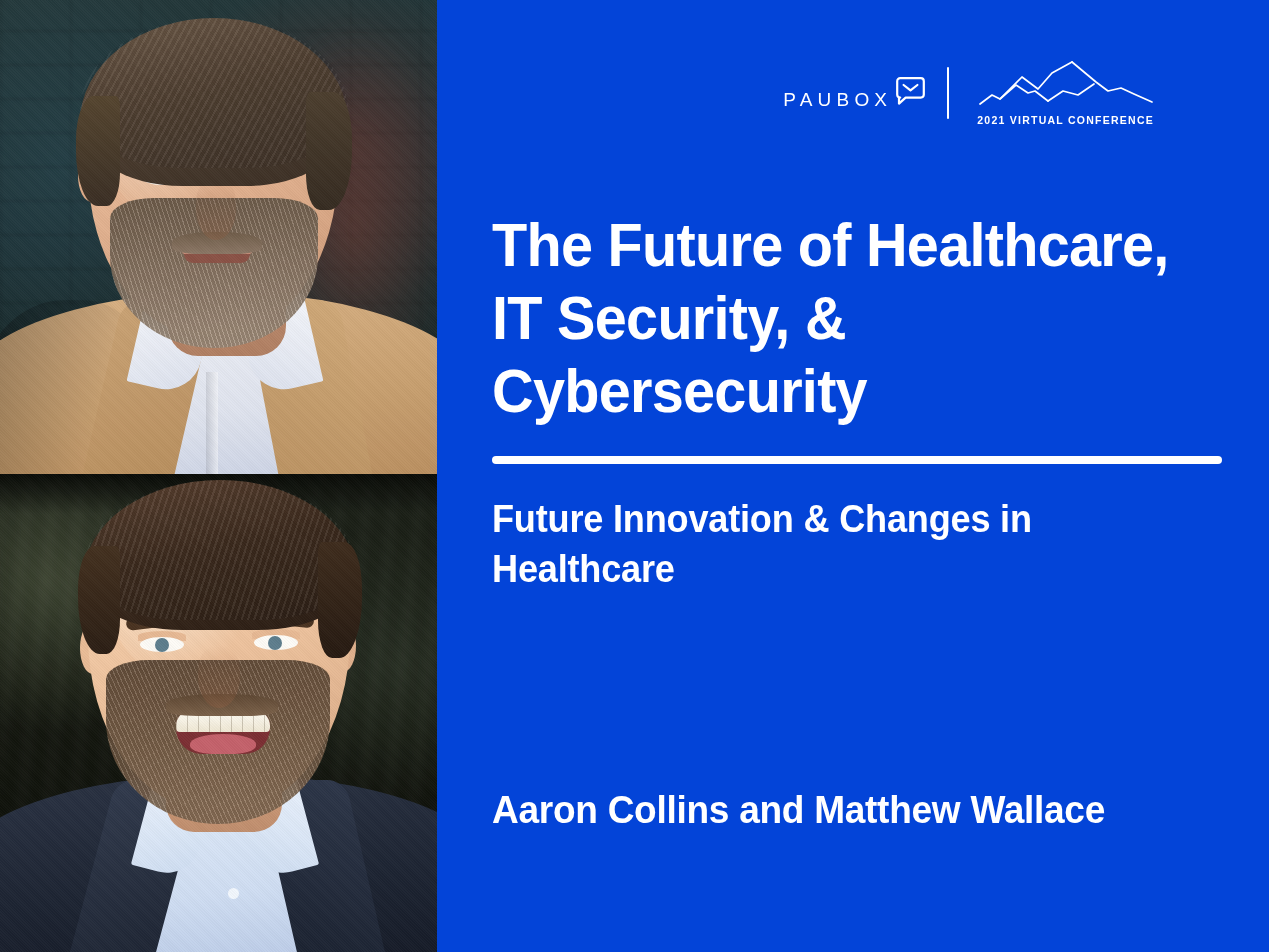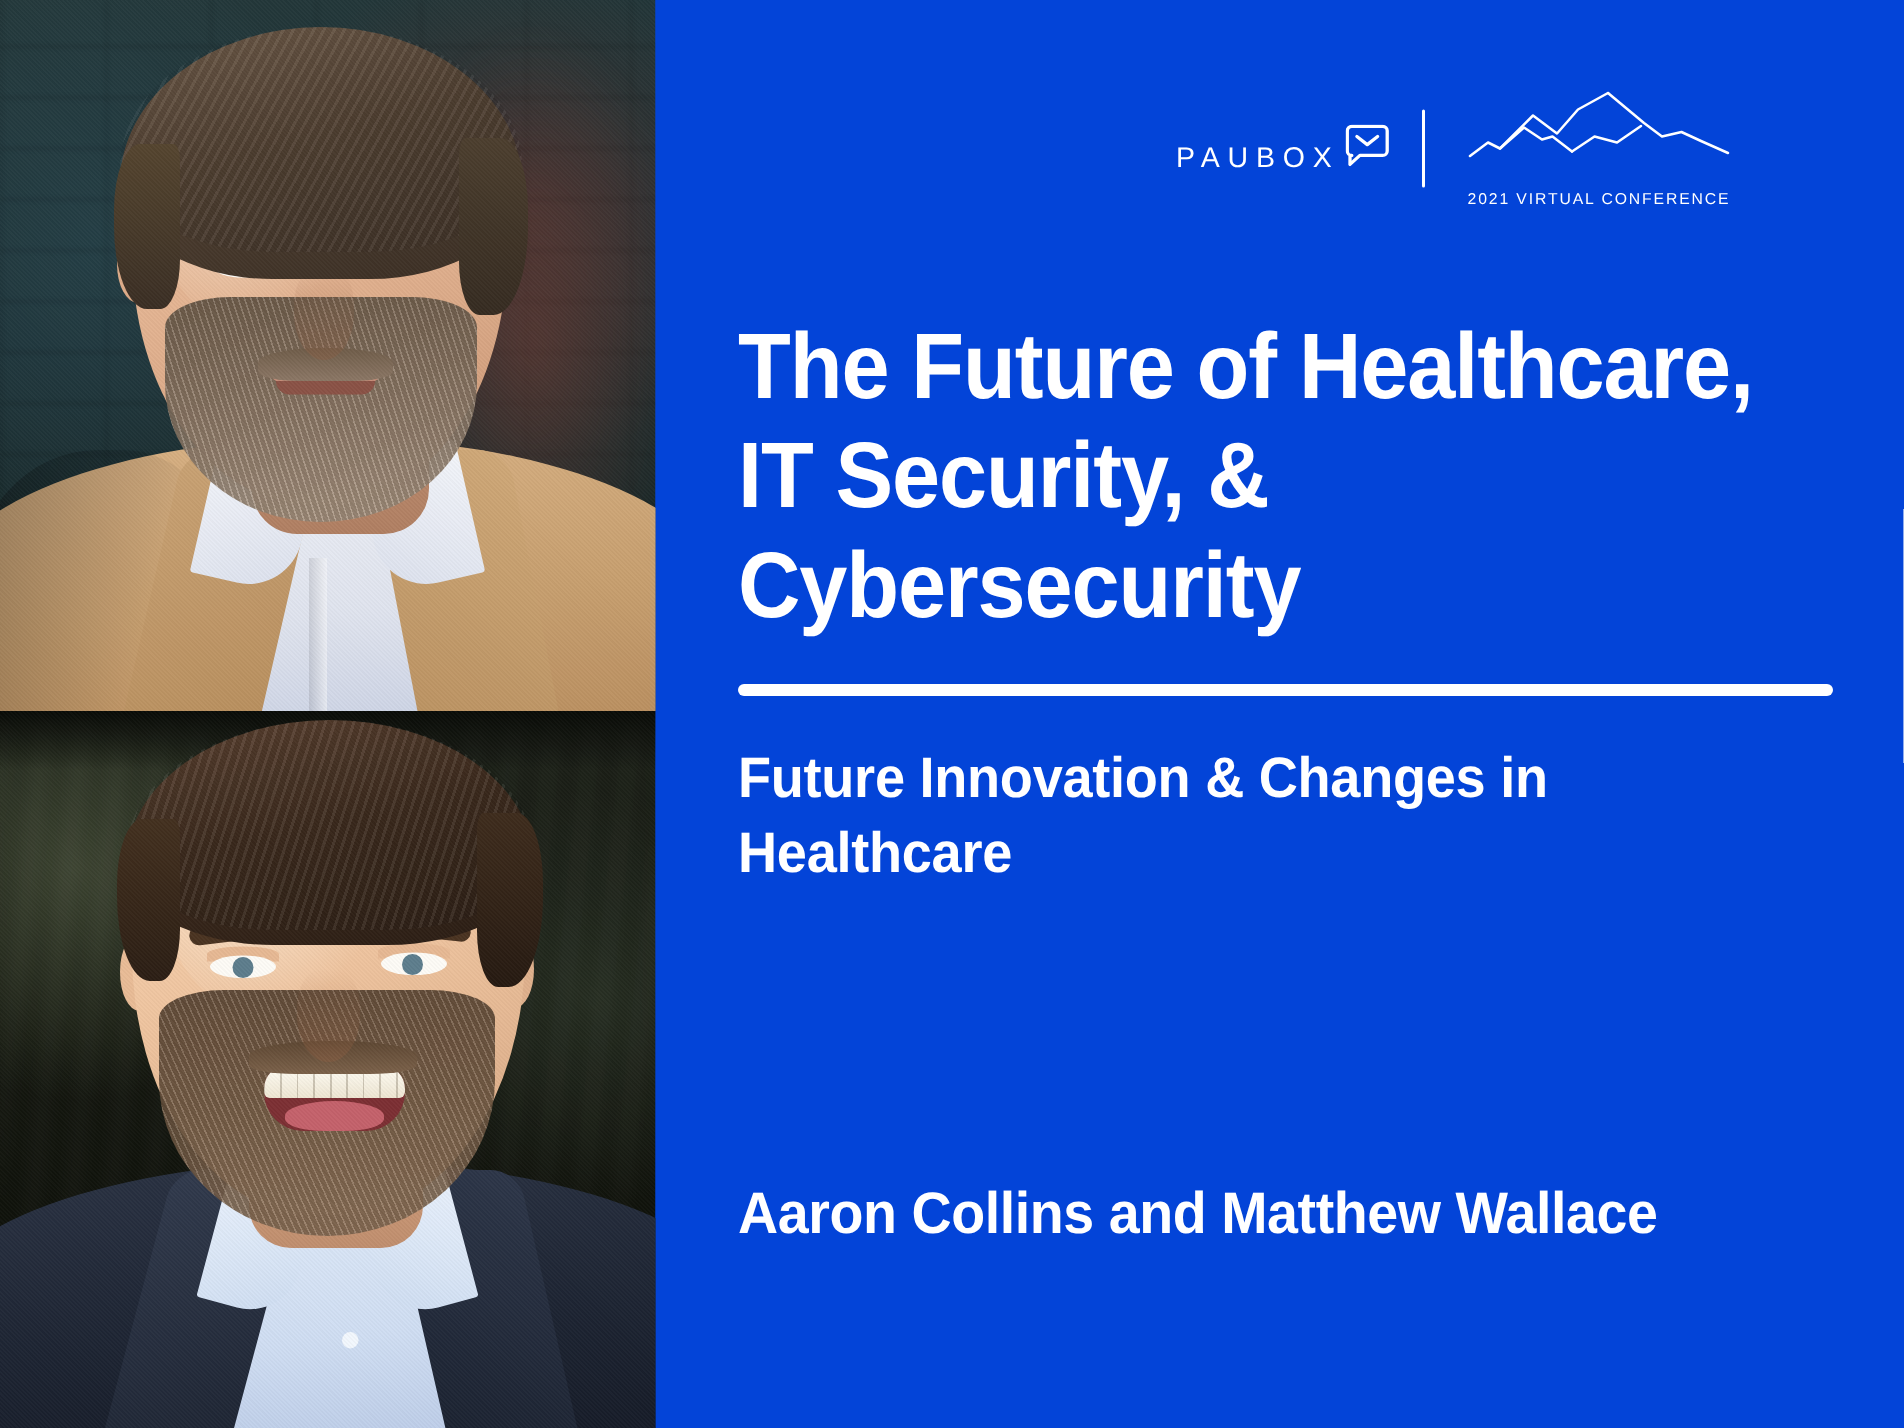--- a/index.html
+++ b/index.html
@@ -376,22 +376,22 @@
     margin:0 28px 0 22px; border-radius:1px;
   }
   .summit-logo { display:flex; flex-direction:column; align-items:center; }
   .summit-mountains { width:176px; height:46px; display:block; }
   .summit-title {
     color:#ffffff; font-size:27px; font-weight:bold;
     letter-spacing:.6px; line-height:1; margin-top:2px;
     font-family:"Liberation Sans", sans-serif;
   }
   .summit-sub {
-    color:#ffffff; font-size:10.5px; font-weight:normal;
-    letter-spacing:1.25px; line-height:1; margin-top:22px;
+    color:#ffffff; font-size:10.5px; font-weight:bold;
+    letter-spacing:1.25px; line-height:1; margin-top:9px;
     font-family:"Liberation Sans", sans-serif;
   }
 
   
   .title {
     position:absolute; left:55px; top:208px; width:740px;
     color:#ffffff;
     font-size:62px; font-weight:bold;
     line-height:73px; letter-spacing:-0.8px;
     font-family:"Liberation Sans", sans-serif;

